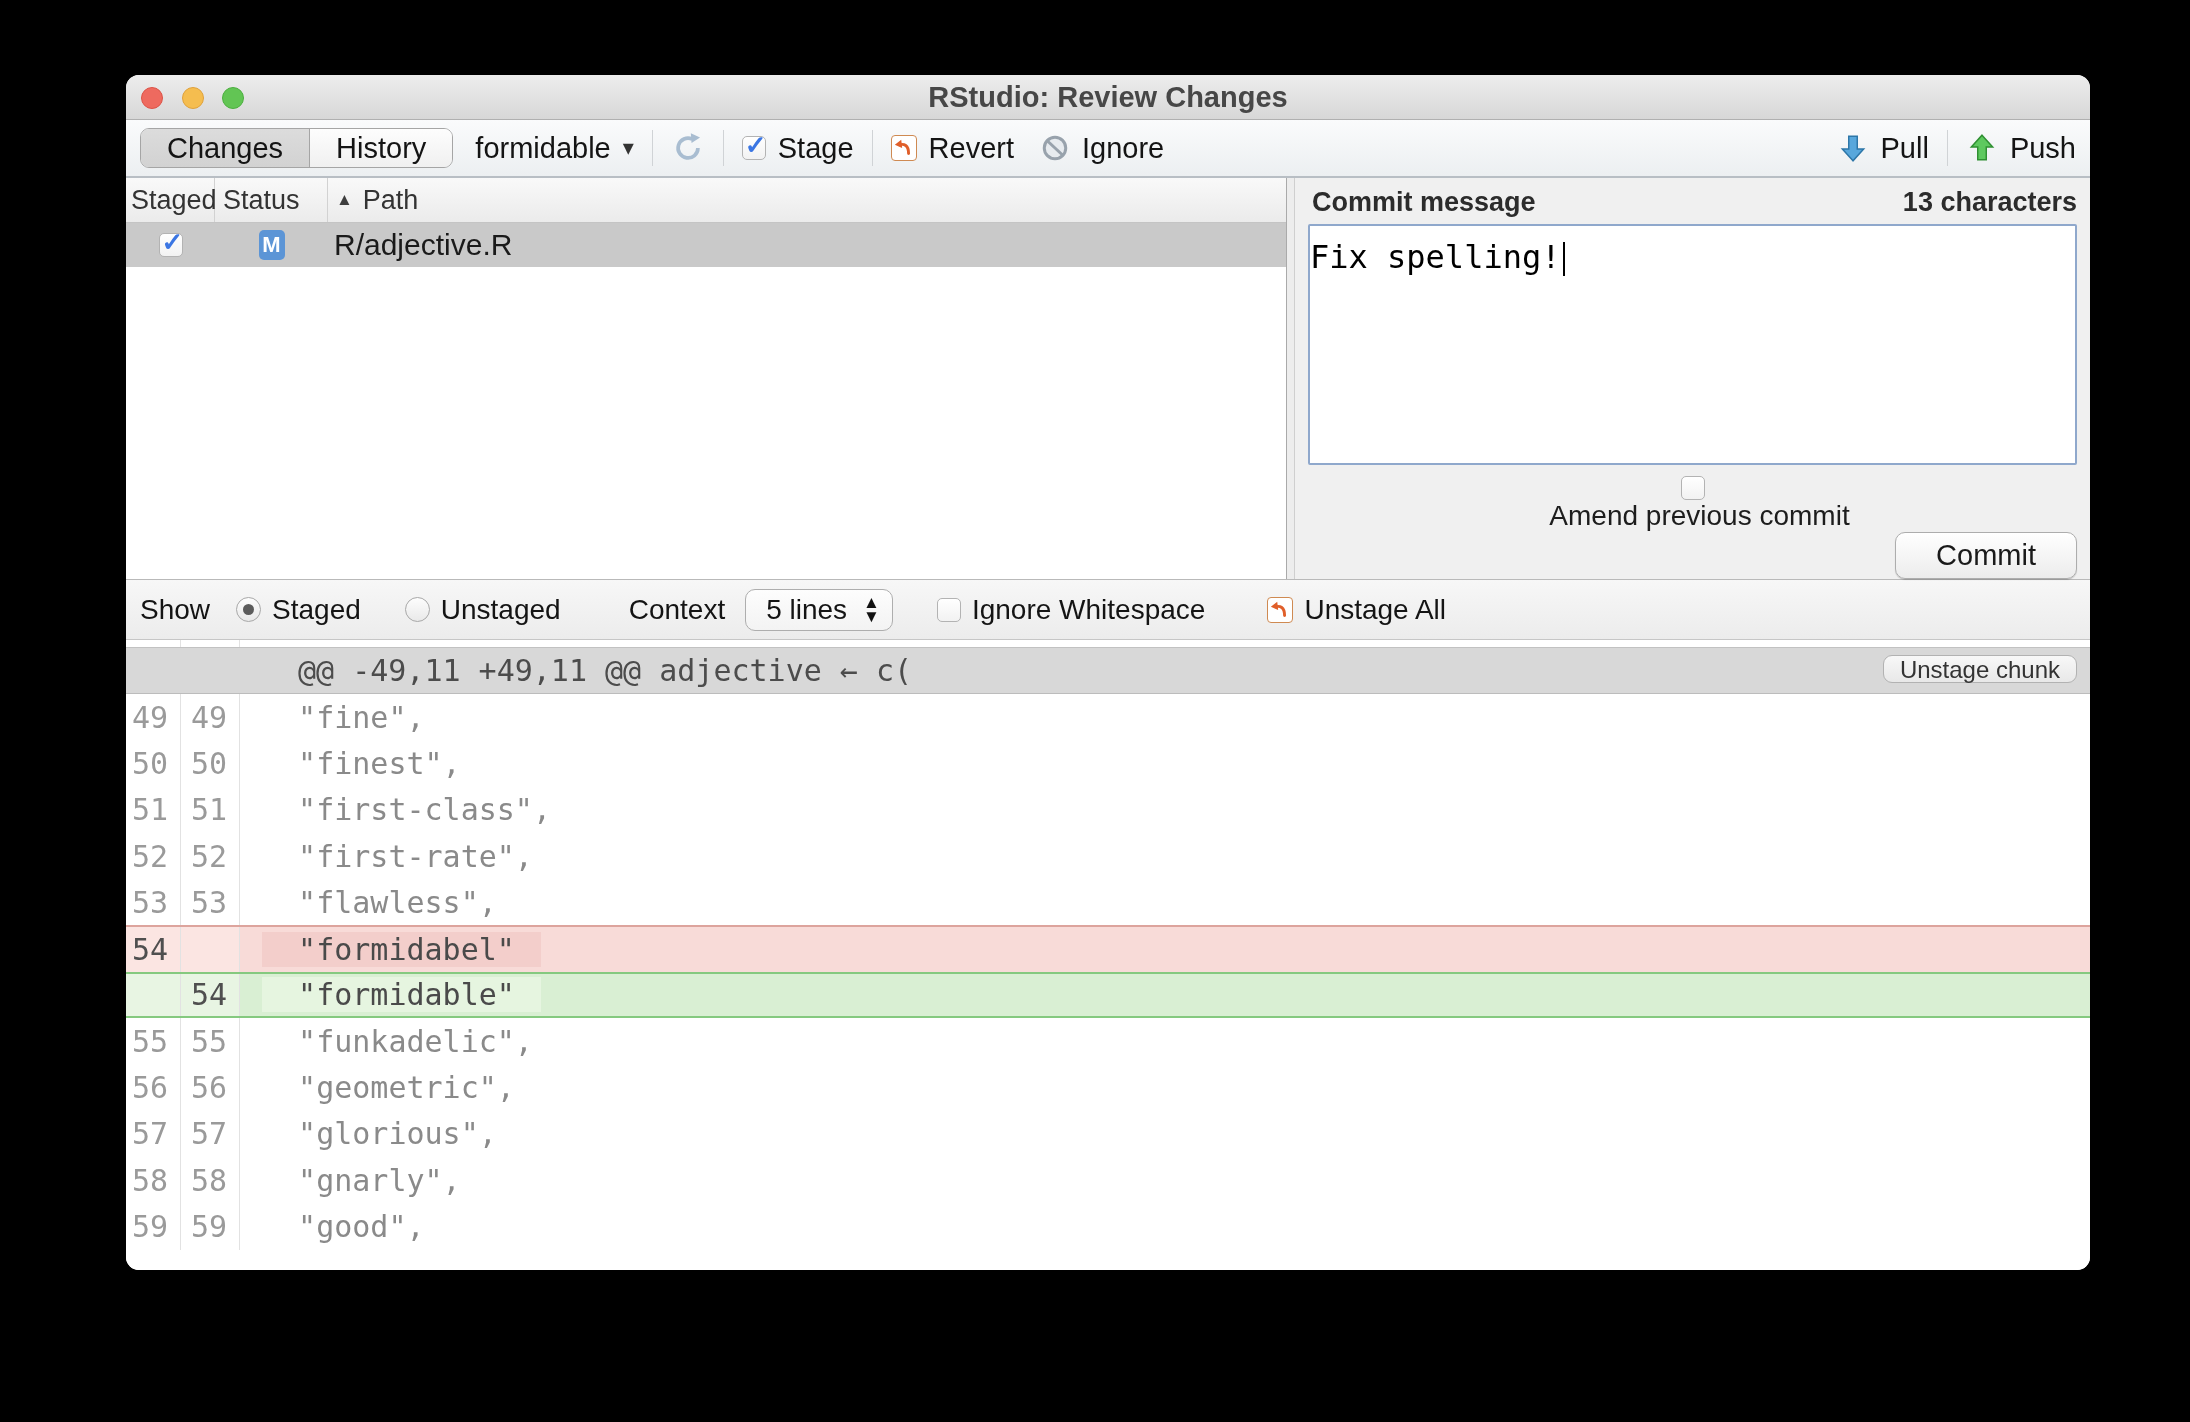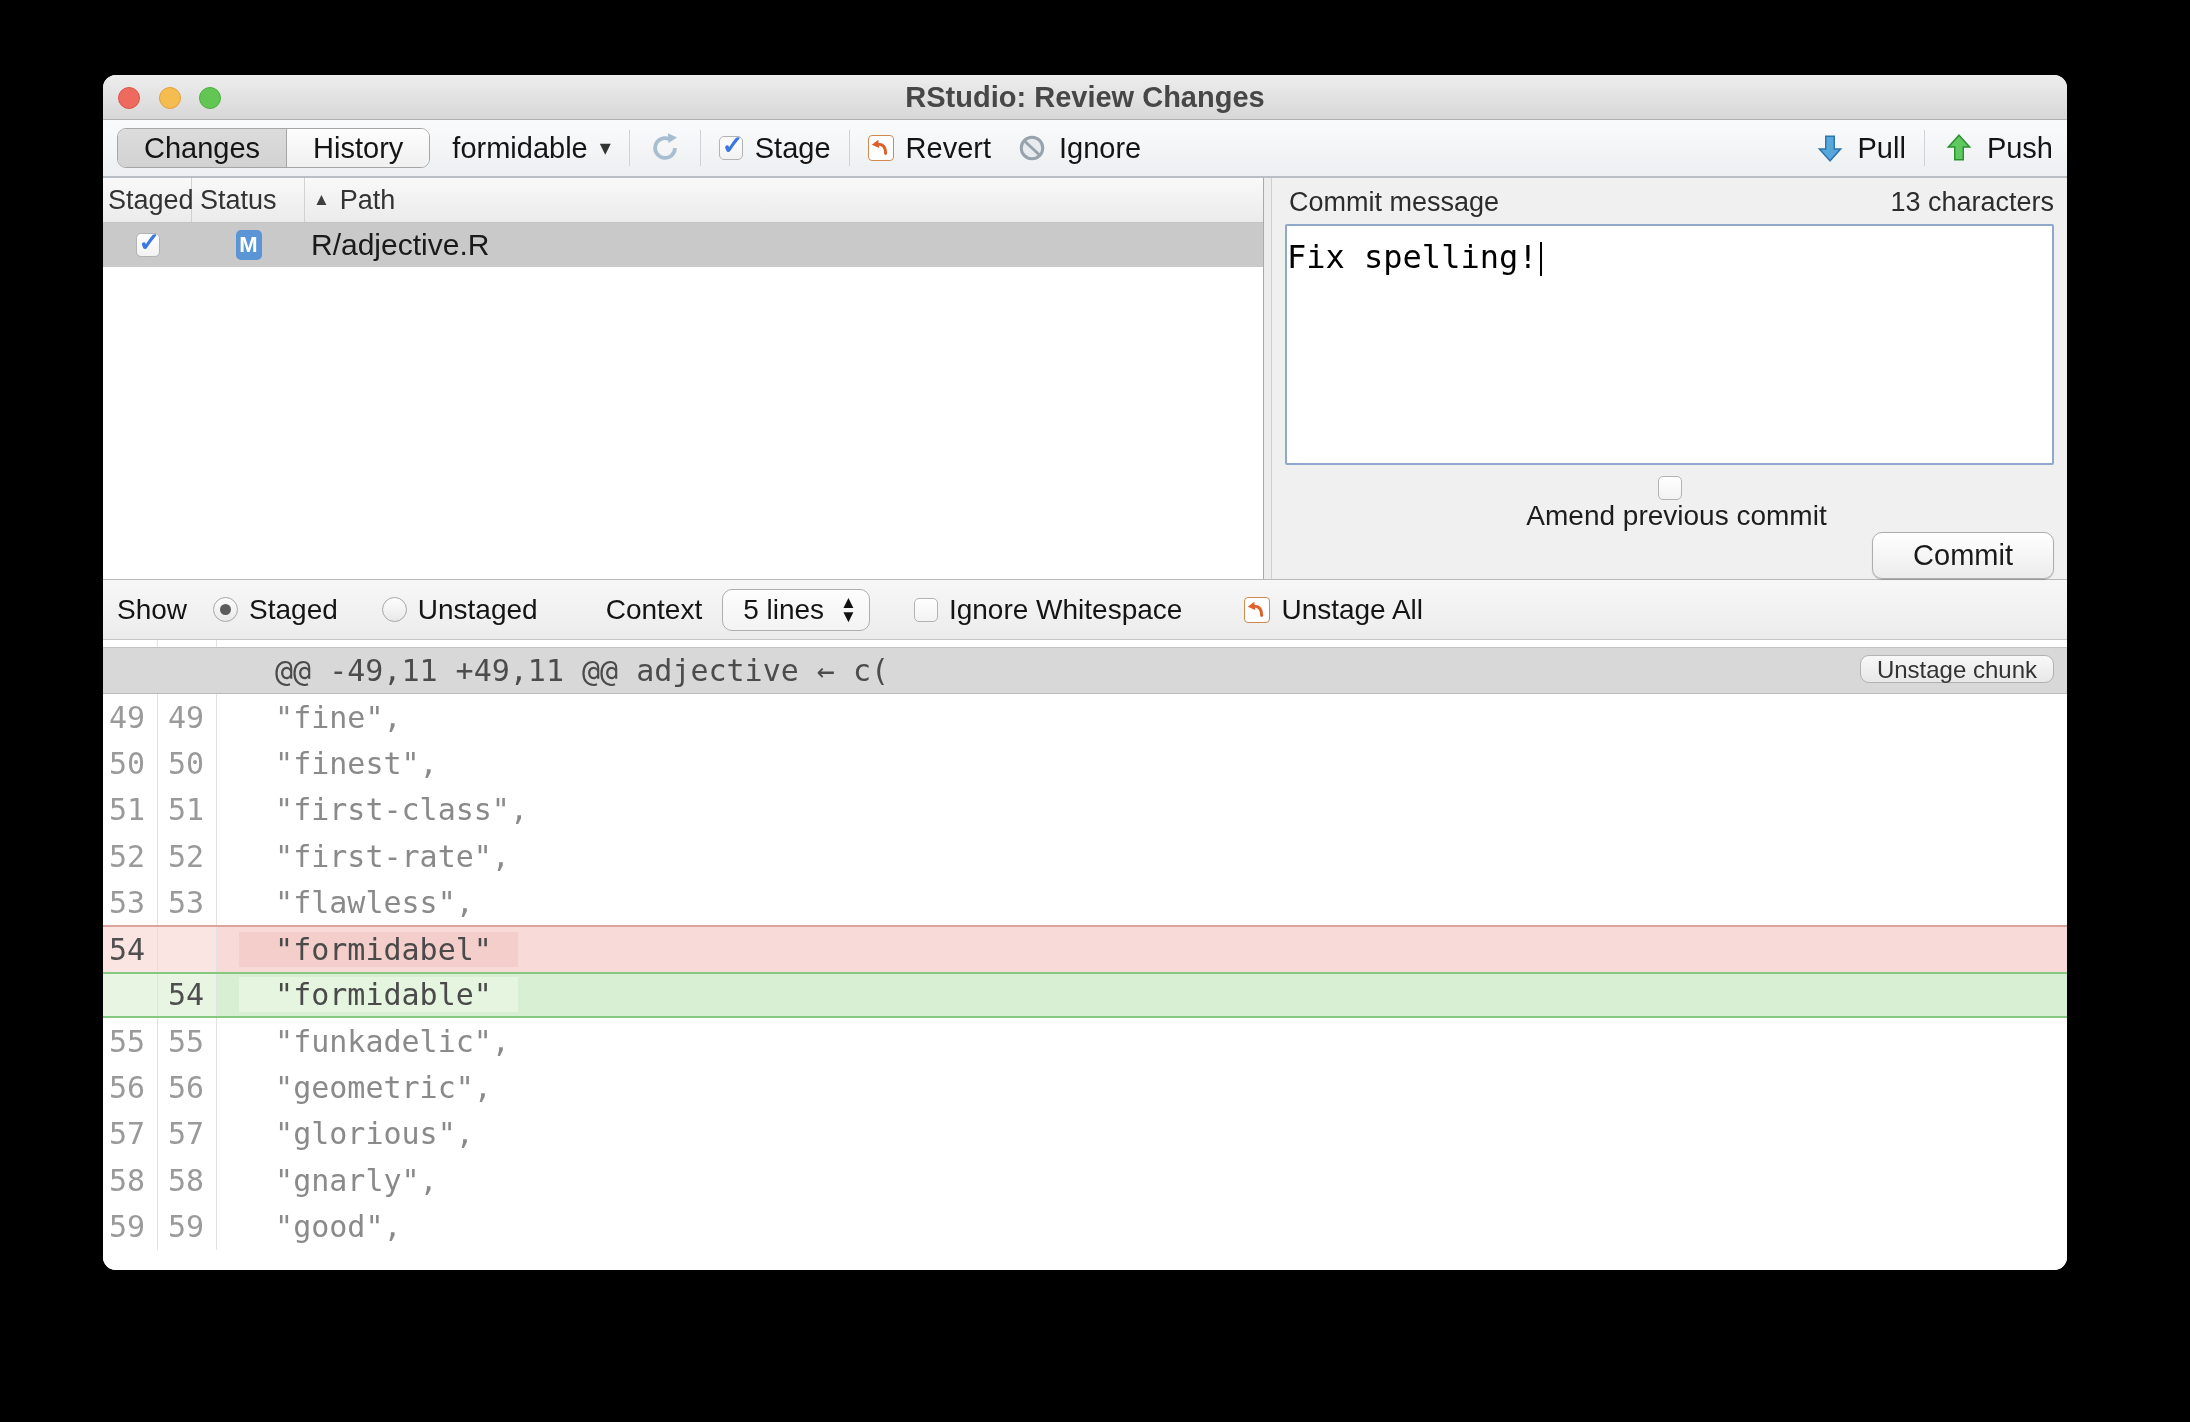--- a/index.html
+++ b/index.html
@@ -1,18 +1,18 @@
 <!DOCTYPE html>
 <html><head>
 <meta charset="utf-8">
 <style>
   * { margin:0; padding:0; box-sizing:border-box; }
   html,body { width:2190px; height:1422px; background:#000; font-family:"Liberation Sans", sans-serif; }
 
-  .window { position:absolute; left:103px; top:75px; width:1964px; height:1195px;
+  .window { position:absolute; left:126px; top:75px; width:1964px; height:1195px;
             background:#fff; border-radius:13px; overflow:hidden; }
 
   
   .titlebar { height:45px; background:linear-gradient(#ededed,#d7d7d7); border-bottom:1px solid #b0b0b0; position:relative; }
   .title { text-align:center; line-height:44px; font-size:29px; font-weight:bold; color:#474747; }
   .tl { position:absolute; top:12px; width:22px; height:22px; border-radius:50%; }
   .tl.red    { left:15px;  background:#ee6a5f; border:1px solid #dc5347; }
   .tl.yellow { left:56px;  background:#f5bd4f; border:1px solid #dfa13b; }
   .tl.green  { left:96px;  background:#62c554; border:1px solid #4caf3f; }
 
@@ -53,21 +53,21 @@
   .frow { height:44px; background:#c9c9c9; display:flex; align-items:center; }
   .frow .cell1 { width:89px; display:flex; justify-content:center; }
   .frow .cell2 { width:113px; display:flex; justify-content:center; }
   .badgeM { width:26px; height:30px; border-radius:5px; background:#5c95d6; color:#fff;
             font-size:22px; font-weight:bold; display:flex; align-items:center; justify-content:center; }
   .fpath { font-size:30px; color:#1a1a1a; padding-left:6px; }
 
   .vdiv { width:9px; background:#ededed; border-left:1px solid #aaa; border-right:1px solid #cfcfcf; }
 
   .commit-panel { flex:1; background:#f0f0f0; padding:0 13px; display:flex; flex-direction:column; }
-  .chead { display:flex; justify-content:space-between; font-size:27px; color:#2c2c2c; margin:9px 0 6px 4px; }
+  .chead { display:flex; justify-content:space-between; font-size:27px; color:#2c2c2c; margin:9px 0 6px 4px;font-weight:bold; }
   .cbox { height:296px; background:#fff; border:2px solid #8fa8cc; border-radius:2px;
           font-family:"DejaVu Sans Mono", monospace; font-size:32px; color:#000; padding:12px 0; }
   .tcaret { display:inline-block; width:2px; height:34px; background:#000; margin-left:3px; vertical-align:text-bottom; }
   .cfoot { display:flex; align-items:center; margin-top:11px;flex-direction:column; }
   .cfoot .lbl { font-size:28px; color:#1d1d1d; margin-left:14px; }
   .commitbtn { margin-left:auto; height:47px; padding:0 40px; border:1px solid #adadad; border-radius:10px;
                background:linear-gradient(#ffffff,#ececec); font-size:29px; color:#1a1a1a;
                box-shadow:0 1px 1px rgba(0,0,0,.18); }
 
   

